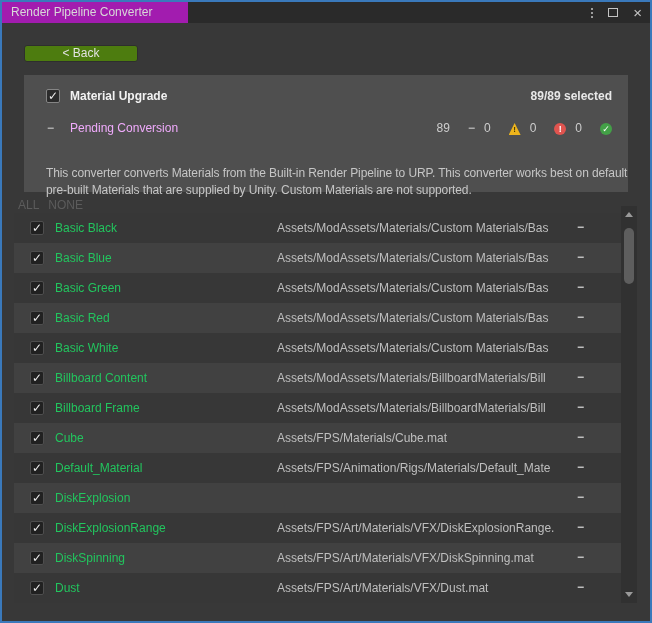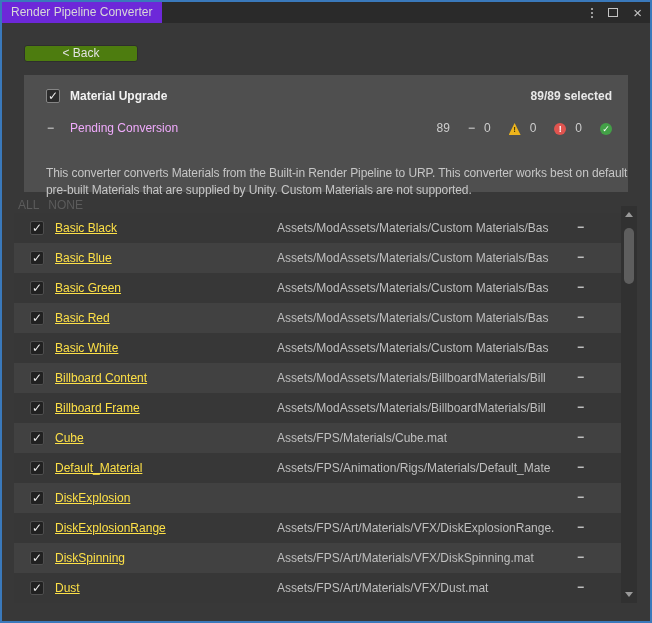--- a/index.html
+++ b/index.html
@@ -14,22 +14,22 @@
     position:absolute; inset:0; border:2px solid #3a79bb;
     pointer-events:none; z-index:50;
   }
 
   
   .titlebar {
     position:absolute; left:2px; top:2px; width:648px; height:21px;
     background:#2a2a2a;
   }
   .tab {
-    position:absolute; left:0; top:0; width:160px; height:21px;
-    background:#6d28d9; color:#d8d8d8; font-size:12px; line-height:21px;
+    position:absolute; left:0; top:0; width:186px; height:21px;
+    background:#a21caf; color:#d8d8d8; font-size:12px; line-height:21px;
     padding-left:9px; white-space:nowrap; overflow:hidden;
   }
   .win-controls {
     position:absolute; right:8px; top:0; height:21px;
     display:flex; align-items:center; gap:15px;
   }
   .kebab-icon { display:flex; flex-direction:column; gap:2px; cursor:default; }
   .kebab-icon i { width:2px; height:2px; background:#c4c4c4; border-radius:50%; }
   .maximize-icon { width:10px; height:9px; border:1px solid #c4c4c4; }
   .close-icon { color:#c4c4c4; font-size:15px; line-height:10px; }
@@ -108,21 +108,21 @@
   .row {
     position:relative; height:30px; font-size:12px;
   }
   .row:nth-child(odd) { background:#373737; }
   .row:nth-child(even) { background:#414141; }
   .row .checkbox {
     position:absolute; left:16px; top:8px;
     background:#212121; border:1px solid #4e4e4e;
   }
   .row-name {
-    position:absolute; left:41px; top:8px; color:#fde047; white-space:nowrap;text-decoration:underline;
+    position:absolute; left:41px; top:8px; color:#22c55e; white-space:nowrap;
   }
   .row-path {
     position:absolute; left:263px; top:8px; width:293px;
     color:#bfbfbf; white-space:nowrap; overflow:hidden;
   }
   .row-dash {
     position:absolute; right:37px; top:7px; color:#cccccc; font-weight:700;
   }
 
   

